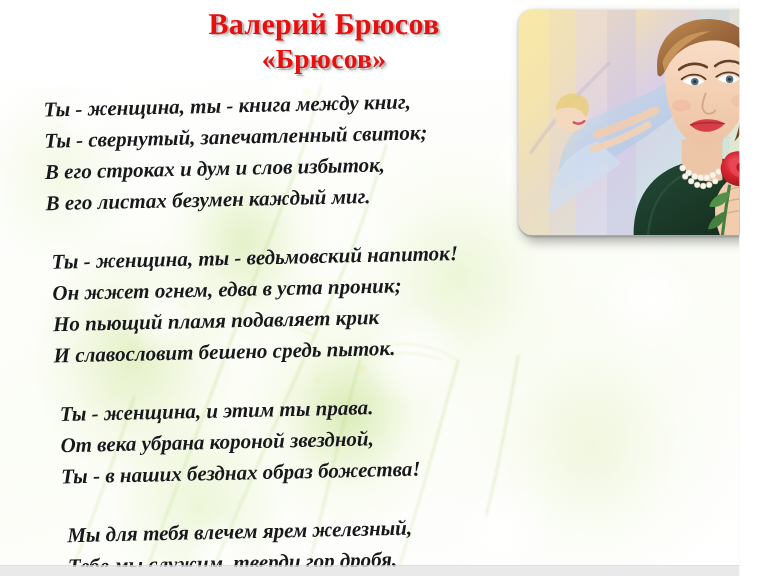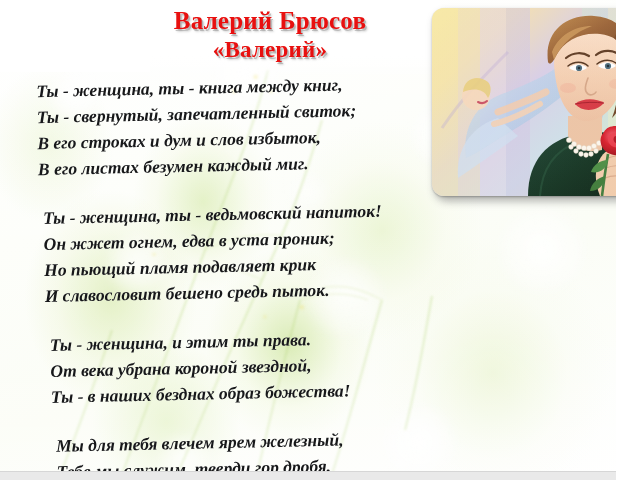--- a/index.html
+++ b/index.html
@@ -213,21 +213,21 @@
   </div>
 
   <div class="bg-stamen"></div>
   <div class="bg-wash"></div>
 
   <div class="top-left-white"></div>
   <div class="top-mid-white"></div>
 
   <div class="title-block">
     <div class="title-line title-name">Валерий Брюсов</div>
-    <div class="title-line title-work">«Валерий»</div>
+    <div class="title-line title-work">«Брюсов»</div>
   </div>
 
   <div class="poem">
 
     <div class="stanza s1">
       <div class="line">Ты - женщина, ты - книга между книг,</div>
       <div class="line">Ты - свернутый, запечатленный свиток;</div>
       <div class="line">В его строках и дум и слов избыток,</div>
       <div class="line">В его листах безумен каждый миг.</div>
     </div>

